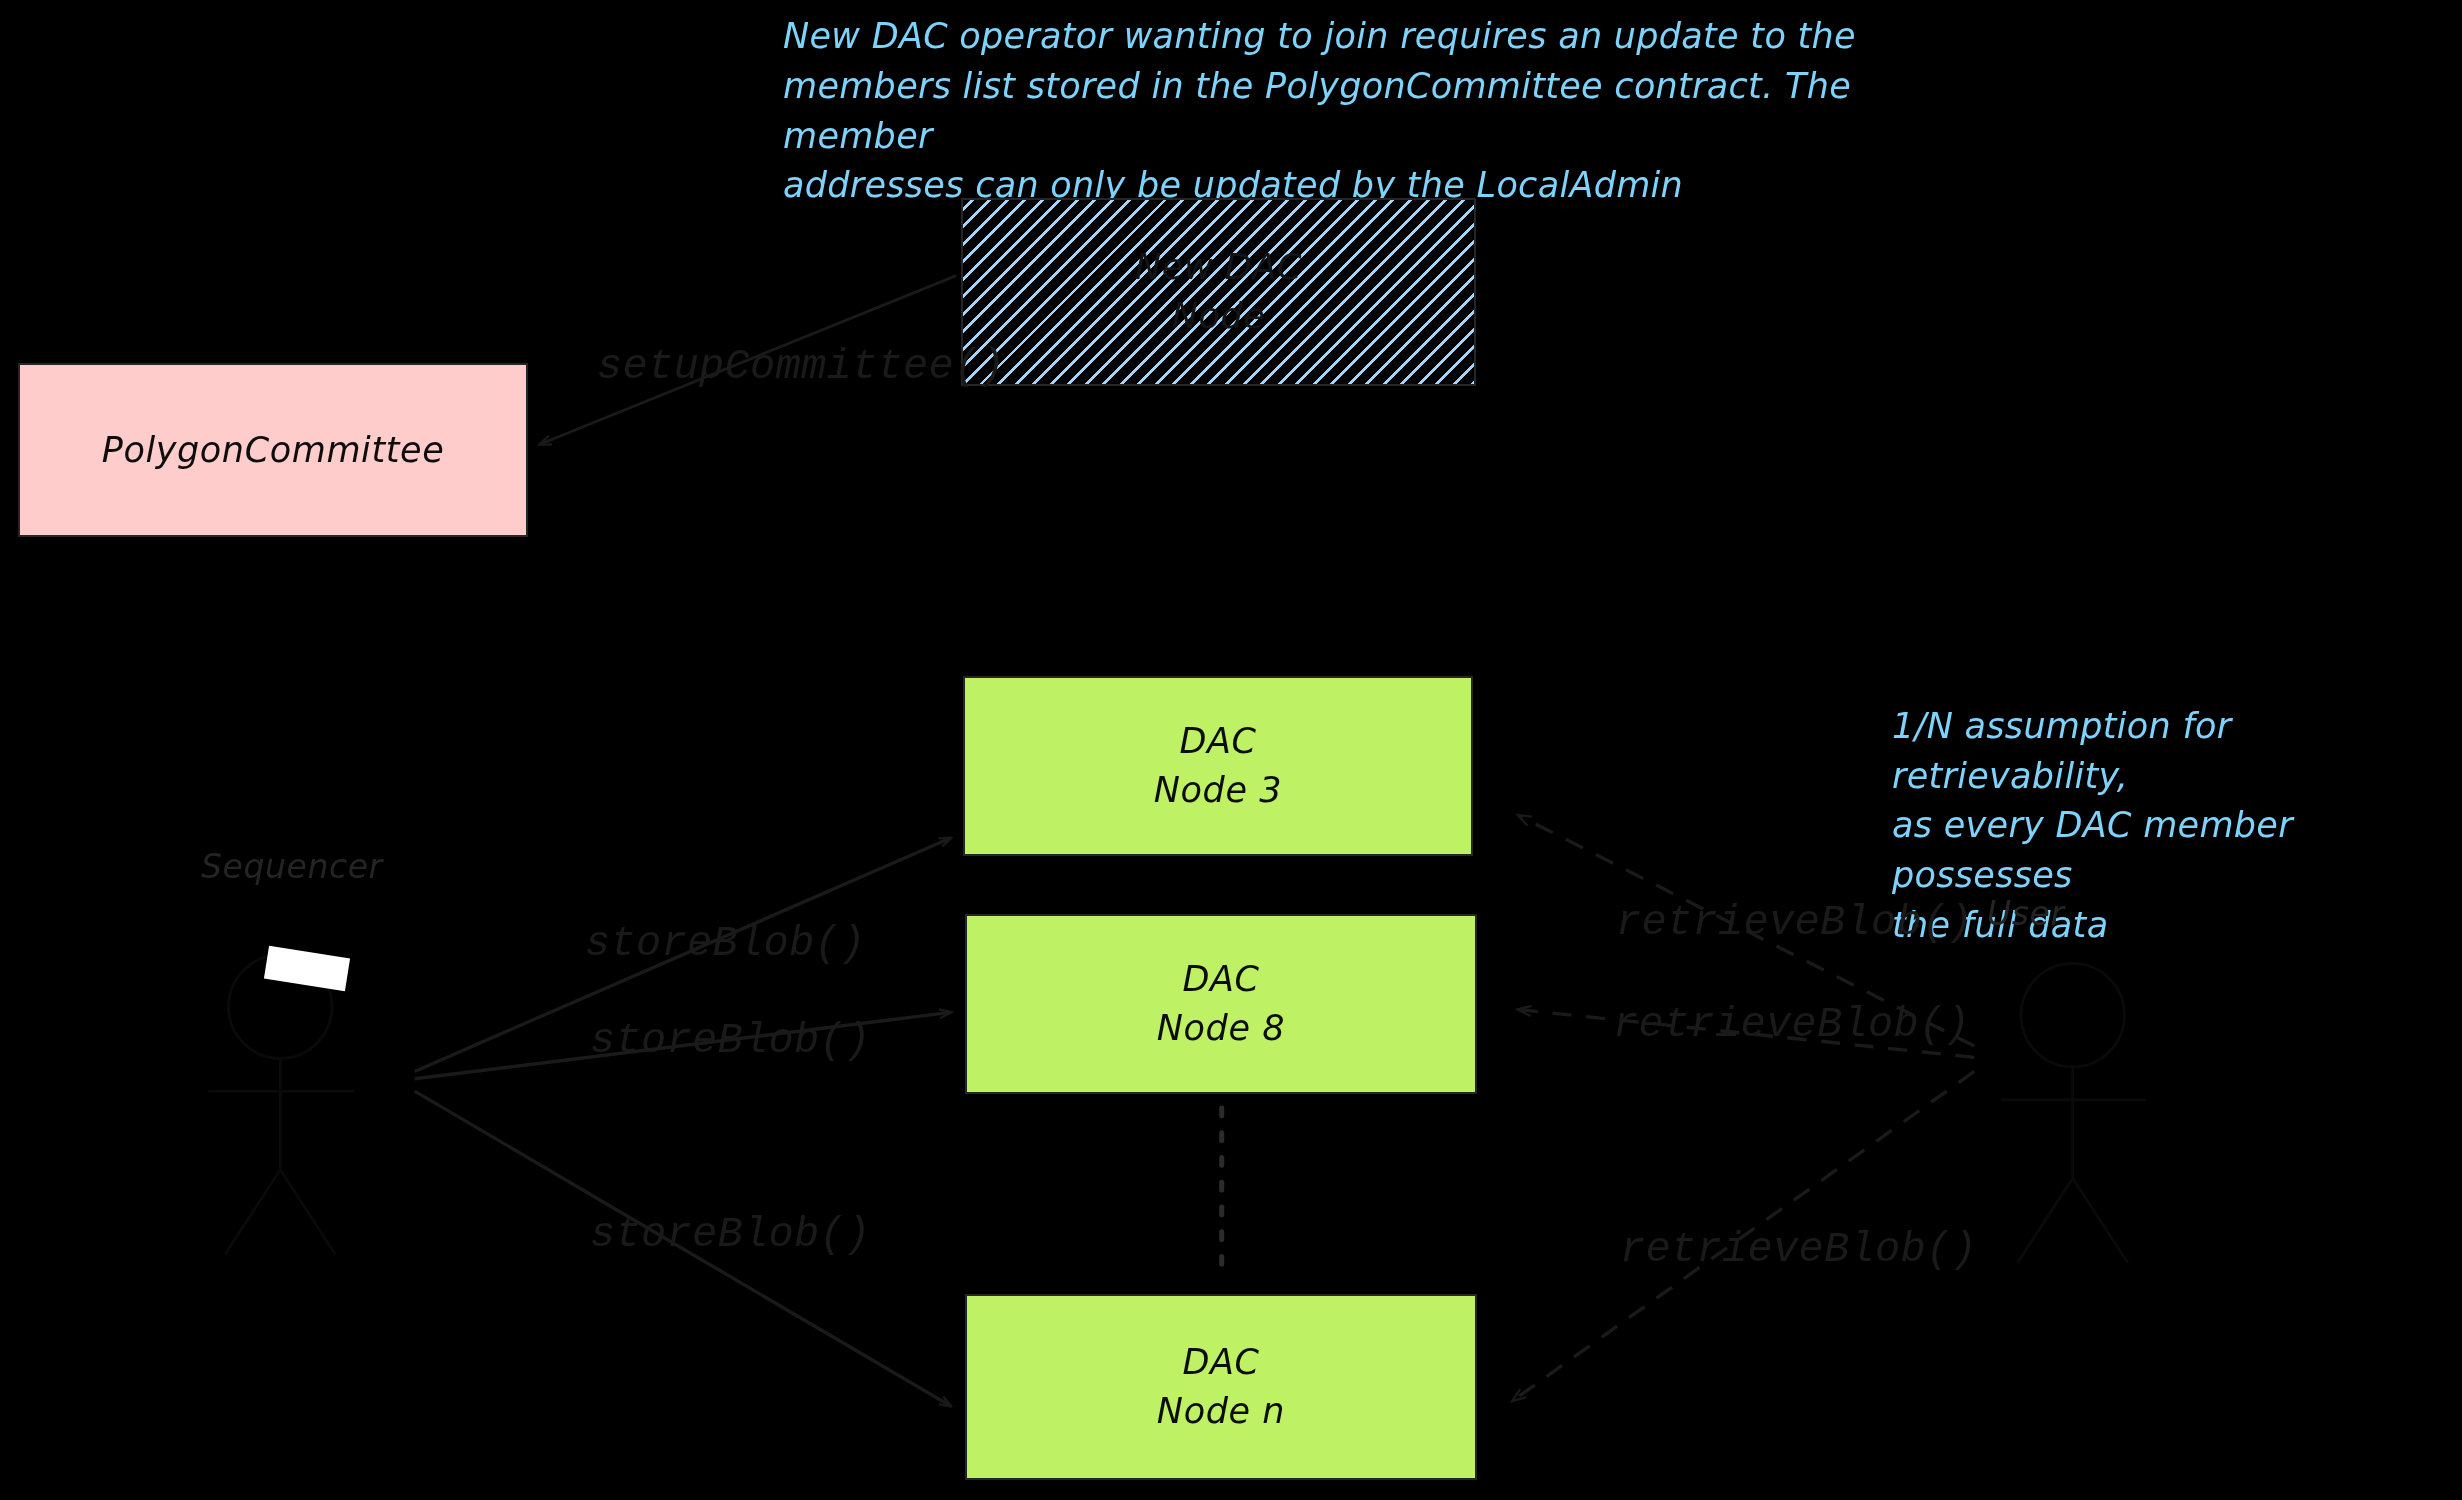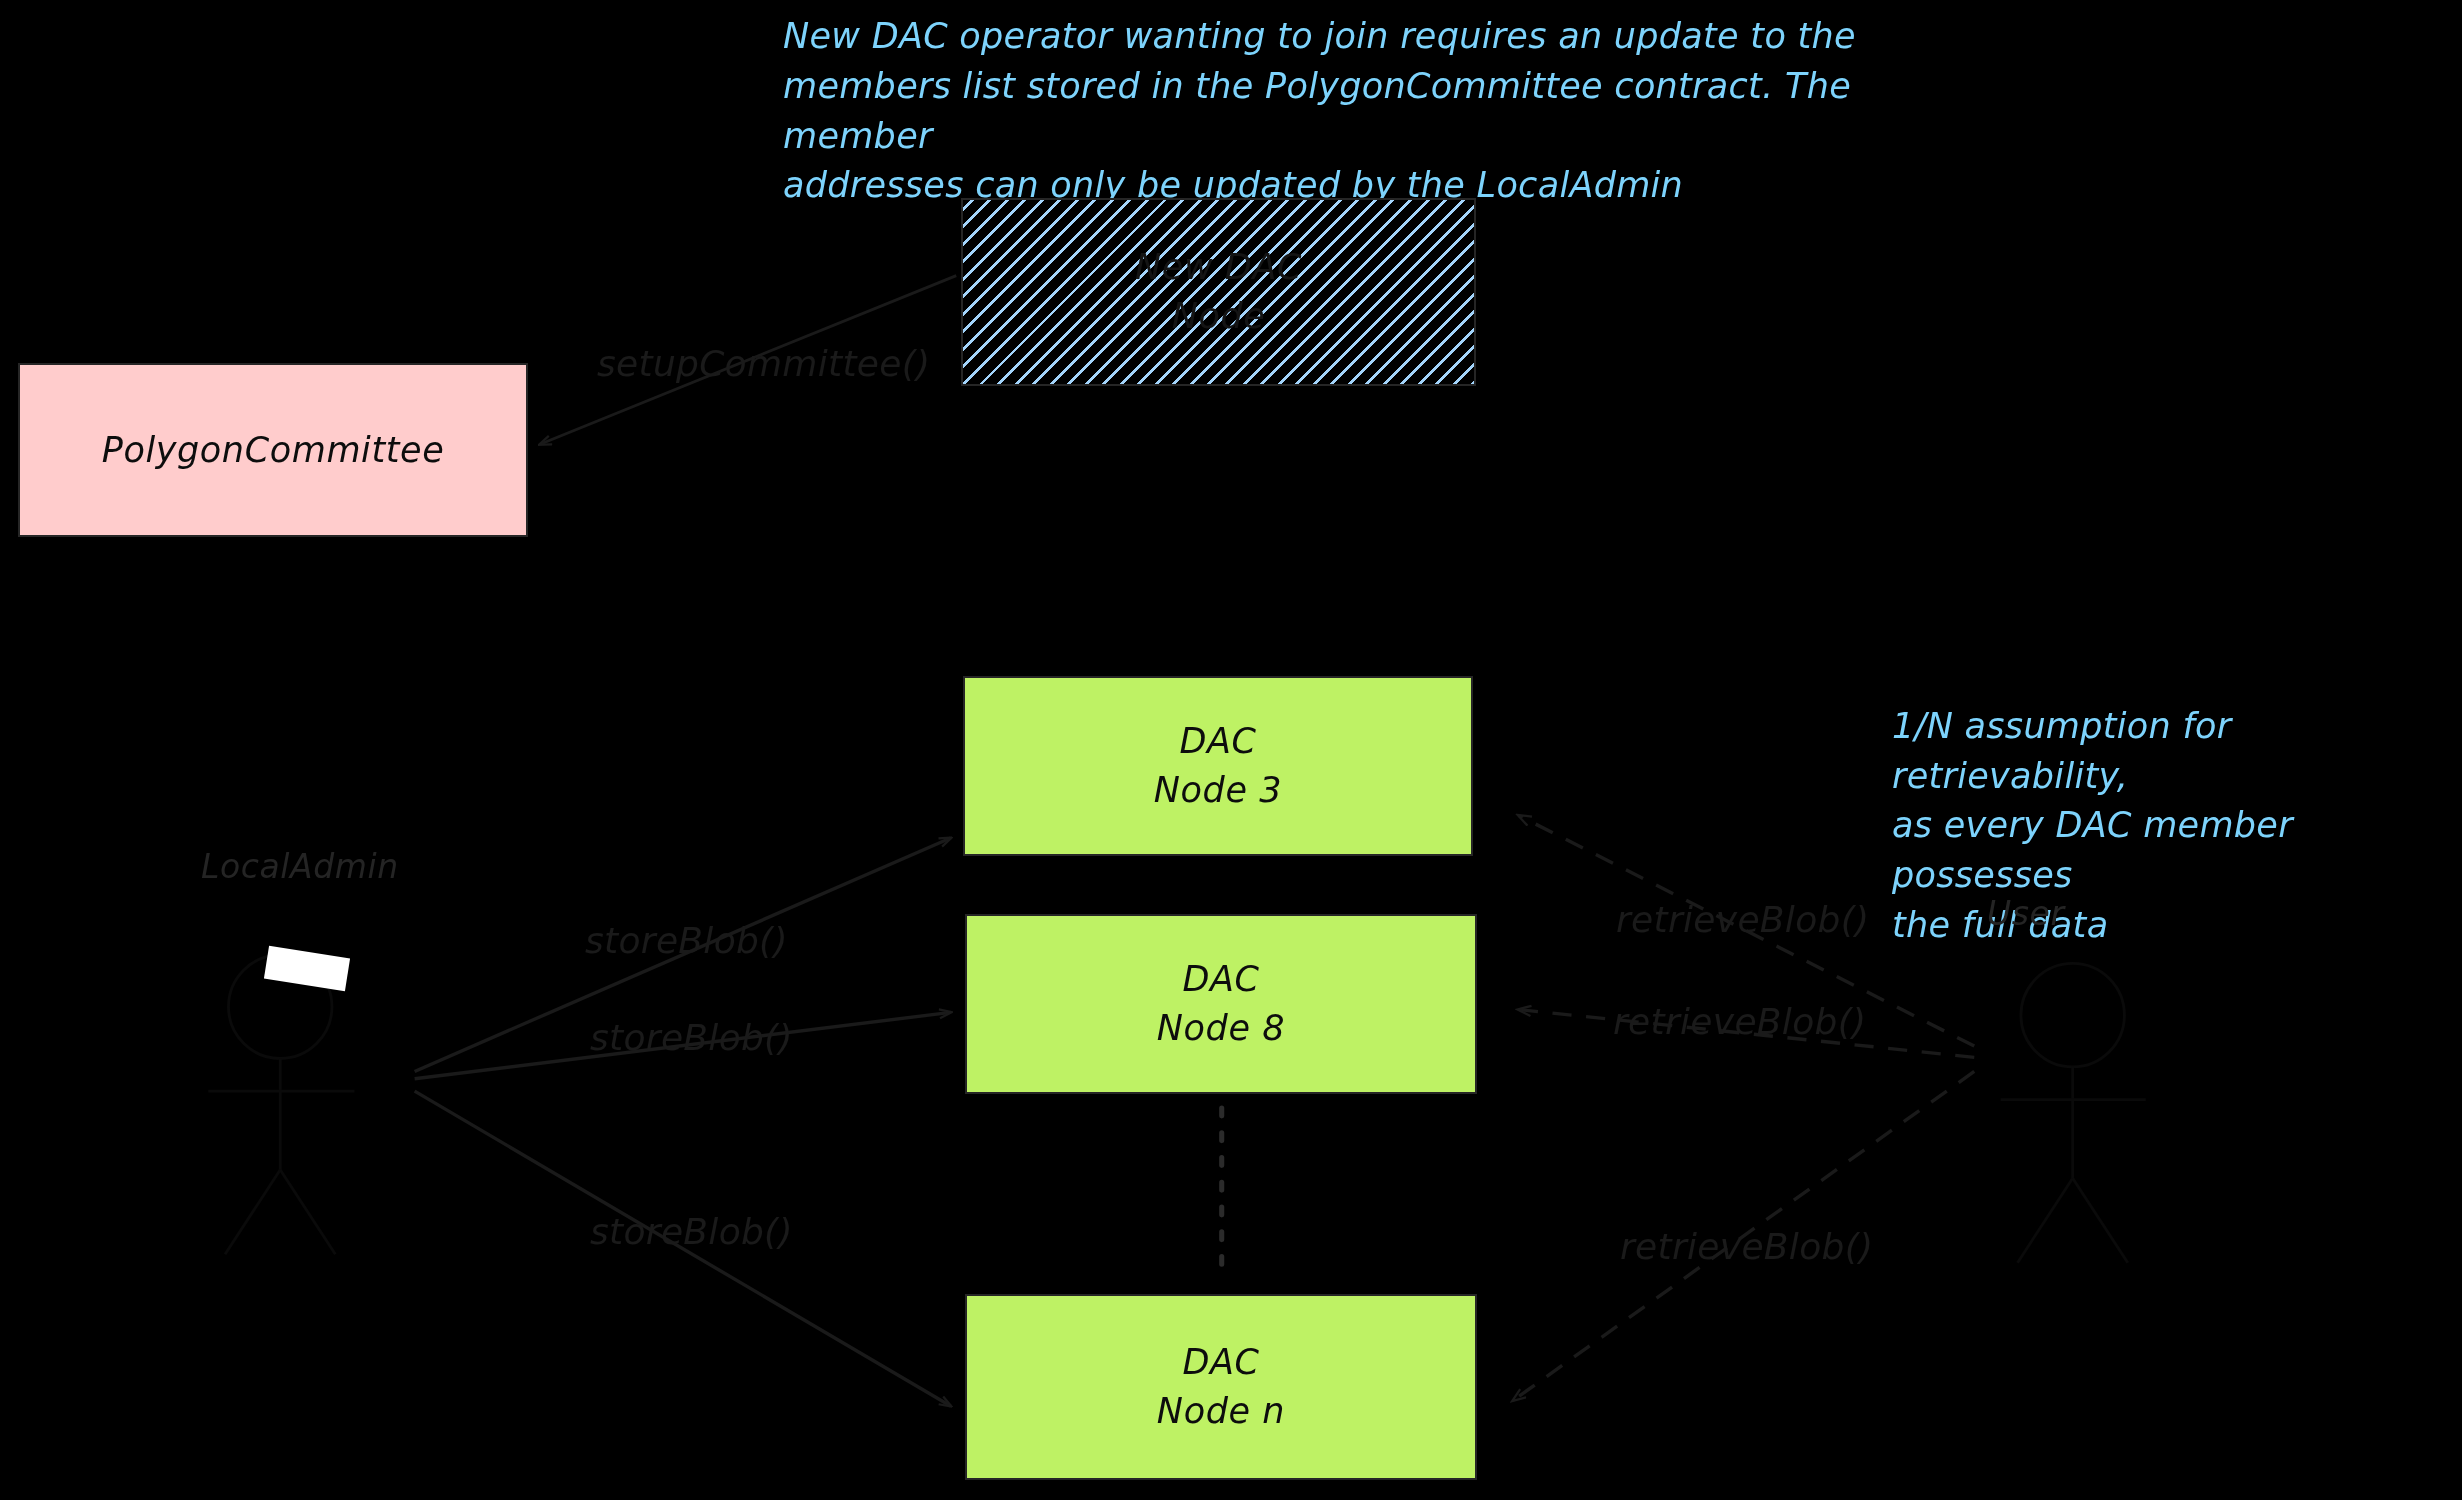--- a/index.html
+++ b/index.html
@@ -54,24 +54,25 @@
         #000000 12.4px
       );
     color: #141414;
   }
   .node .line2 { display:block; }
 
   
   .edge-label {
     position: absolute;
     color: #1a1a1a;
-    font-size: 36px;
+    font-size: 42px;
     font-style: italic;
     letter-spacing: 0.3px;
     white-space: nowrap;
+    font-family: Liberation Mono, monospace;
   }
   
   .actor-label {
     position: absolute;
     color: #242424;
     font-size: 33px;
     font-style: italic;
     letter-spacing: 0.6px;
     white-space: nowrap;
   }
@@ -164,21 +165,21 @@
   <div class="node blue" style="left:965px; top:914px; width:512px; height:180px;">
     <span class="line1">DAC</span>
     <span class="line2">Node 8</span>
   </div>
 
   <div class="node blue" style="left:965px; top:1294px; width:512px; height:186px;">
     <span class="line1">DAC</span>
     <span class="line2">Node n</span>
   </div>
 
-  <div class="actor-label" style="left:201px; top:847px;">LocalAdmin</div>
+  <div class="actor-label" style="left:201px; top:847px;">Sequencer</div>
 
   <div class="actor-label" style="left:1987px; top:894px;">User</div>
 
   <div class="hl-band" style="left:266px; top:952px; width:82px; height:33px;"></div>
 
   <div class="edge-label" style="left:597px; top:343px;">setupCommittee()</div>
 
   <div class="edge-label" style="left:585px; top:920px;">storeBlob()</div>
 
   <div class="edge-label" style="left:590px; top:1017px;">storeBlob()</div>

